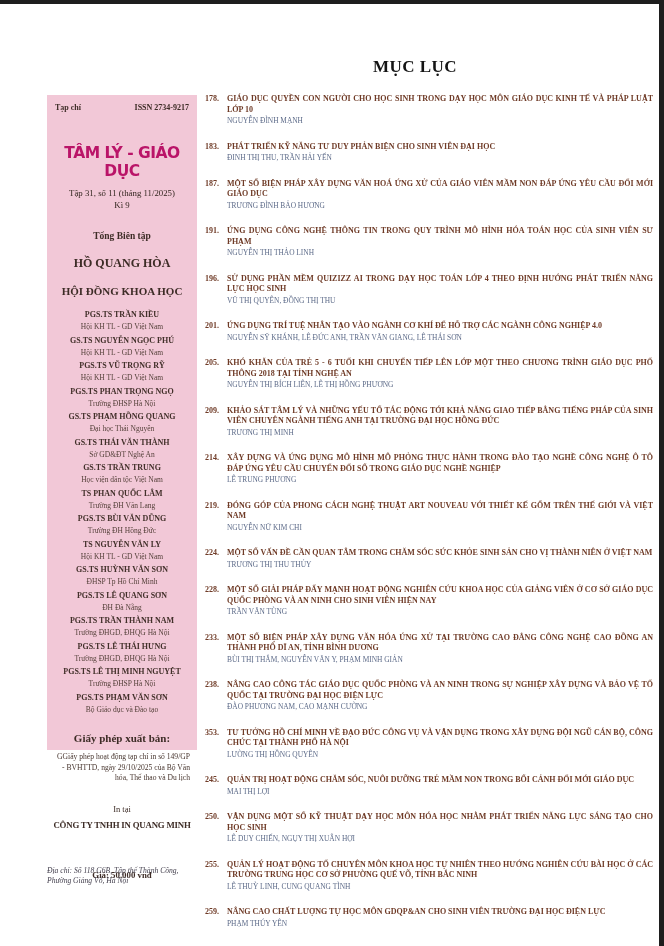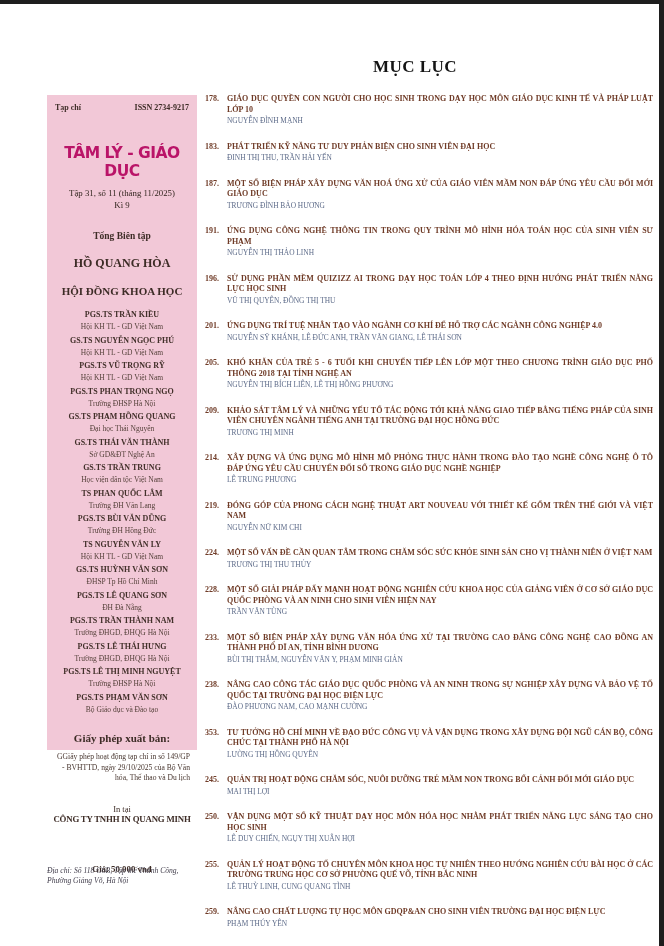--- a/index.html
+++ b/index.html
@@ -49,21 +49,21 @@
   .member { text-align: center; }
   .member .m-name { font-weight: bold; font-size: 8px; line-height: 13px; color: #42302a; }
   .member .m-affil { font-size: 7.5px; line-height: 12.5px; color: #55413a; }
   .sb-license-heading { margin-top: 16px; text-align: center; font-weight: bold; font-size: 11px; }
   .sb-license-text {
     margin-top: 8px; text-align: right;
     font-size: 7.6px; line-height: 10.5px; color: #47352e;
     padding: 0 1px;
   }
   .sb-printed-label { margin-top: 20px; text-align: center; font-size: 8.5px; }
-  .sb-printer { margin-top: 0; text-align: center; font-weight: bold; font-size: 8.8px; letter-spacing: -0.2px; }
+  .sb-printer { margin-top: 6px; text-align: center; font-weight: bold; font-size: 8.8px; letter-spacing: -0.2px; }
   .sb-price { margin-top: 40px; text-align: center; font-weight: bold; font-size: 8.8px; }
   .sb-address {
     position: absolute; left: 47px; top: 866px; width: 155px;
     font-style: italic; font-size: 7.6px; line-height: 10px;
     color: #44404e;
   }
   
   .main-title {
     position: absolute; left: 205px; top: 57px; width: 420px;
     text-align: center;

